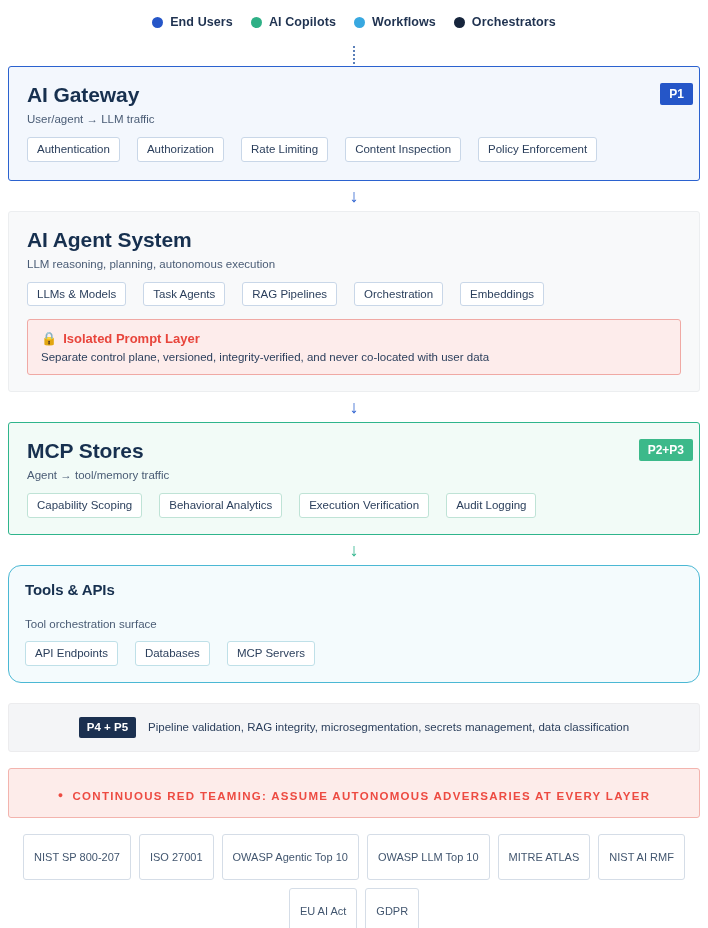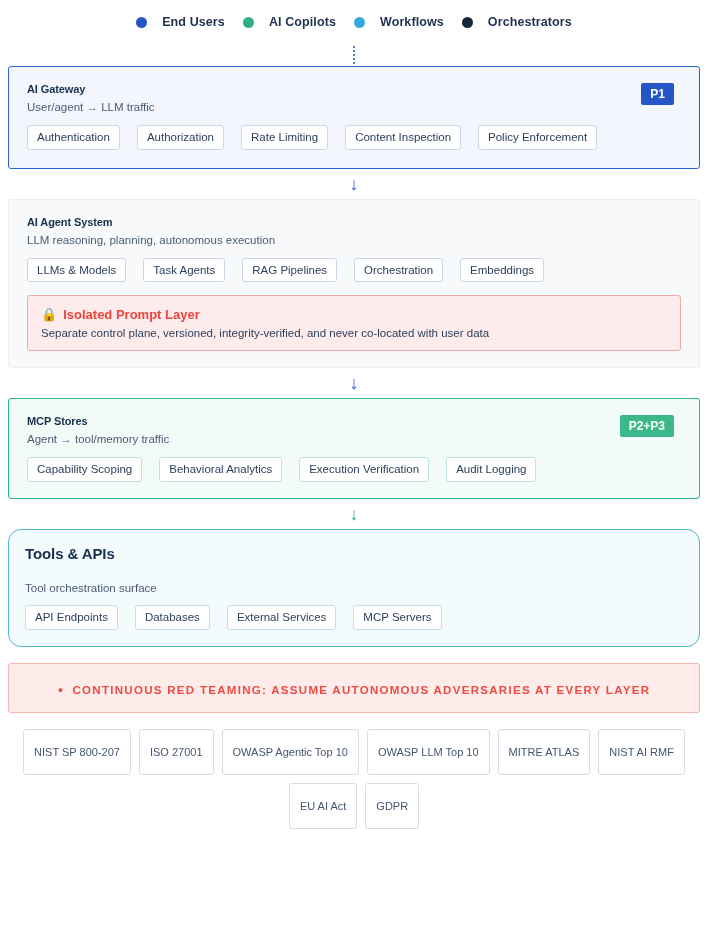--- a/index.html
+++ b/index.html
@@ -13,21 +13,21 @@
     color: #1f3250;
     overflow: hidden;
   }
   .page { width: 708px; height: 928px; position: relative; padding: 0 8px; }
 
   
   .legend {
     display: flex; justify-content: center; align-items: center;
     gap: 18px; height: 44px;
   }
-  .legend-item { display: flex; align-items: center; gap: 15px; }
+  .legend-item { display: flex; align-items: center; gap: 7px; }
   .legend-dot { width: 11px; height: 11px; border-radius: 50%; display: block; }
   .legend-label {
     font-size: 12.5px; font-weight: 700; color: #1f3250; letter-spacing: .1px;
   }
 
   
   .dotted-conn {
     height: 22px; display: flex; justify-content: center; align-items: center;
   }
   .dotted-conn i {
@@ -36,21 +36,21 @@
   }
   .arrow-conn {
     height: 30px; display: flex; justify-content: center; align-items: center;
     font-size: 18px; line-height: 1; font-weight: 700;
   }
   .arrow-blue { color: #2f63d0; }
   .arrow-green { color: #2fb58c; }
 
   
   .card { border-radius: 3px; padding: 16px 18px 16px 18px; }
-  .card-title { font-size: 11px; font-weight: 700; color: #17304f; margin: 0 0 6px 0; letter-spacing: -.1px; }
+  .card-title { font-size: 21px; font-weight: 700; color: #17304f; margin: 0 0 6px 0; letter-spacing: -.1px; }
   .card-sub { font-size: 11.5px; color: #4a5c75; margin: 0 0 12px 0; }
 
   .chips { display: flex; flex-wrap: wrap; gap: 17px; }
   .chip {
     font-size: 11.5px; color: #2b3f5c; background: #ffffff;
     border: 1px solid #c9d7e8; border-radius: 3px;
     padding: 5px 9px; white-space: nowrap; line-height: 1.1;
   }
   .chip.green { border-color: #bfe3d6; }
   .chip.teal  { border-color: #bfe0e8; }
@@ -61,21 +61,21 @@
     position: relative; padding-bottom: 18px;
   }
   
   .sec-agent { background: #f8f9fa; border: 1px solid #eceef0; }
   
   .sec-mcp {
     background: #f2fbf7; border: 1.5px solid #2fb58c; position: relative;
   }
 
   .badge {
-    position: absolute; top: 16px; right: 25px;
+    position: absolute; top: 16px; right: 6px;
     color: #ffffff; font-size: 12px; font-weight: 700;
     padding: 5px 9px; border-radius: 2px; line-height: 1;
   }
   .badge-blue { background: #2556c8; }
   .badge-green { background: #3cb98a; }
 
   
   .prompt-layer {
     margin-top: 13px; background: #fdeceb;
     border: 1px solid #f0a9a4; border-radius: 3px;
@@ -209,26 +209,29 @@
 
   <div class="arrow-conn arrow-green">↓</div>
 
   <div class="two-col">
     <div class="col col-tools">
       <div class="card-title">Tools &amp; APIs</div>
       <div class="card-sub">Tool orchestration surface</div>
       <div class="chips">
         <span class="chip teal">API Endpoints</span>
         <span class="chip teal">Databases</span>
-        <span class="chip teal">External Services</span>
         <span class="chip teal">MCP Servers</span>
       </div>
     </div>
   </div>
 
+  <div class="pbar">
+    <span class="pbar-badge">P4 + P5</span>
+    <span class="pbar-text">Pipeline validation, RAG integrity, microsegmentation, secrets management, data classification</span>
+  </div>
 
   <div class="redbar">
     <span class="redbar-text">
       <span class="redbar-bullet">●</span>
       <span>Continuous Red Teaming: Assume Autonomous Adversaries at Every Layer</span>
     </span>
   </div>
 
   <div class="tags">
     <span class="tag">NIST SP 800-207</span>

